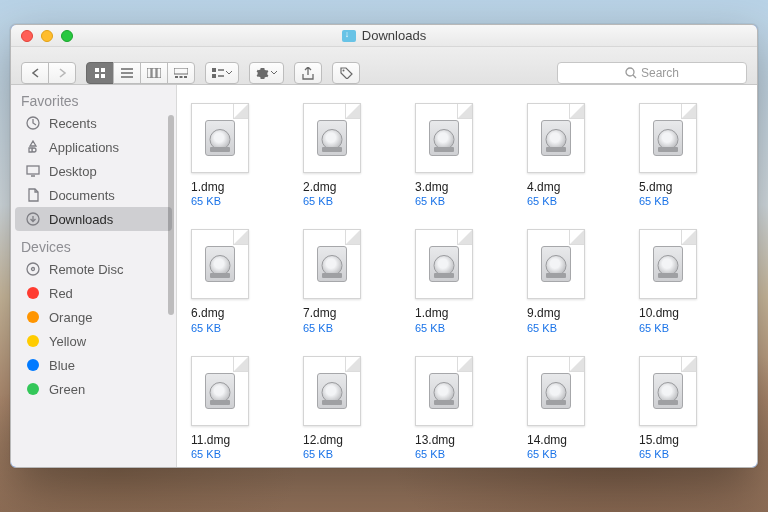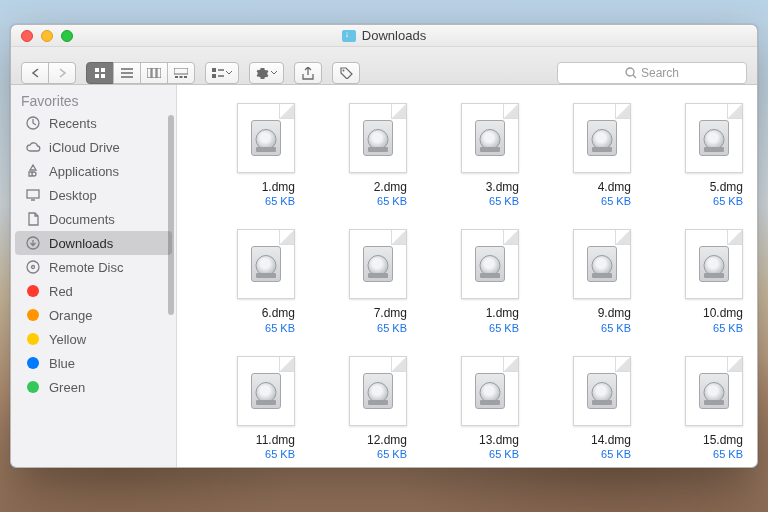--- a/index.html
+++ b/index.html
@@ -80,21 +80,21 @@
     display:flex;align-items:center;gap:8px;height:24px;padding:0 10px;border-radius:4px;margin:0 4px;
   }
   .sb-item.sel{background:#cfcfd2;color:#2a2a2a;}
   .sb-icon{width:16px;height:16px;color:#7f7f85;display:flex;align-items:center;justify-content:center;}
   .tag-dot{width:12px;height:12px;border-radius:50%;}
   .content{flex:1;overflow:auto;background:#fff;}
   .grid{
     display:grid;grid-template-columns:repeat(5,1fr);
     gap:22px 8px;padding:18px 14px;
   }
-  .file{display:flex;flex-direction:column;align-items:flex-end;font-size:12px;}
+  .file{display:flex;flex-direction:column;align-items:flex-start;font-size:12px;}
   .doc-icon{
     width:58px;height:70px;background:#fff;border:1px solid #d4d4d4;
     box-shadow:0 1px 2px rgba(0,0,0,0.12);
     position:relative;margin-bottom:7px;
     display:flex;align-items:center;justify-content:center;
   }
   .doc-icon::before{
     content:"";position:absolute;top:0;right:0;width:14px;height:14px;
     background:linear-gradient(135deg,#fff 48%,#e2e2e2 52%);
     border-left:1px solid #dcdcdc;border-bottom:1px solid #dcdcdc;
@@ -238,28 +238,20 @@
               <svg width="16" height="16" viewBox="0 0 16 16">
                 <circle cx="8" cy="8" r="6" fill="none" stroke="#7f7f85" stroke-width="1.3"></circle>
                 <path d="M8 4v4l3 2" fill="none" stroke="#7f7f85" stroke-width="1.3"></path>
               </svg>
             </span>
             <span>Recents</span>
           </div>
           <div class="sb-item">
             <span class="sb-icon">
               <svg width="16" height="16" viewBox="0 0 16 16">
-                <path d="M5 12a3 3 0 0 1 0-6 4 4 0 0 1 7.5 1A2.5 2.5 0 0 1 12 12z" fill="none" stroke="#7f7f85" stroke-width="1.3"></path>
-              </svg>
-            </span>
-            <span>iCloud Drive</span>
-          </div>
-          <div class="sb-item">
-            <span class="sb-icon">
-              <svg width="16" height="16" viewBox="0 0 16 16">
                 <path d="M8 2l3 5H5zM4 9h3v4H4zM11 11a2 2 0 1 1-4 0 2 2 0 0 1 4 0z" fill="none" stroke="#7f7f85" stroke-width="1.3"></path>
               </svg>
             </span>
             <span>Applications</span>
           </div>
           <div class="sb-item">
             <span class="sb-icon">
               <svg width="16" height="16" viewBox="0 0 16 16">
                 <rect x="2" y="3" width="12" height="8" fill="none" stroke="#7f7f85" stroke-width="1.3"></rect>
                 <path d="M6 13h4" fill="none" stroke="#7f7f85" stroke-width="1.3"></path>
@@ -278,20 +270,21 @@
           </div>
           <div class="sb-item sel">
             <span class="sb-icon">
               <svg width="16" height="16" viewBox="0 0 16 16">
                 <circle cx="8" cy="8" r="6" fill="none" stroke="#7f7f85" stroke-width="1.3"></circle>
                 <path d="M8 5v5M5.5 8L8 10.5 10.5 8" fill="none" stroke="#7f7f85" stroke-width="1.3"></path>
               </svg>
             </span>
             <span>Downloads</span>
           </div>
+          <div class="sb-head">Devices</div>
           <div class="sb-item">
             <span class="sb-icon">
               <svg width="16" height="16" viewBox="0 0 16 16">
                 <circle cx="8" cy="8" r="6" fill="none" stroke="#7f7f85" stroke-width="1.3"></circle>
                 <circle cx="8" cy="8" r="1.5" fill="none" stroke="#7f7f85" stroke-width="1.3"></circle>
               </svg>
             </span>
             <span>Remote Disc</span>
           </div>
           <div class="sb-item">

